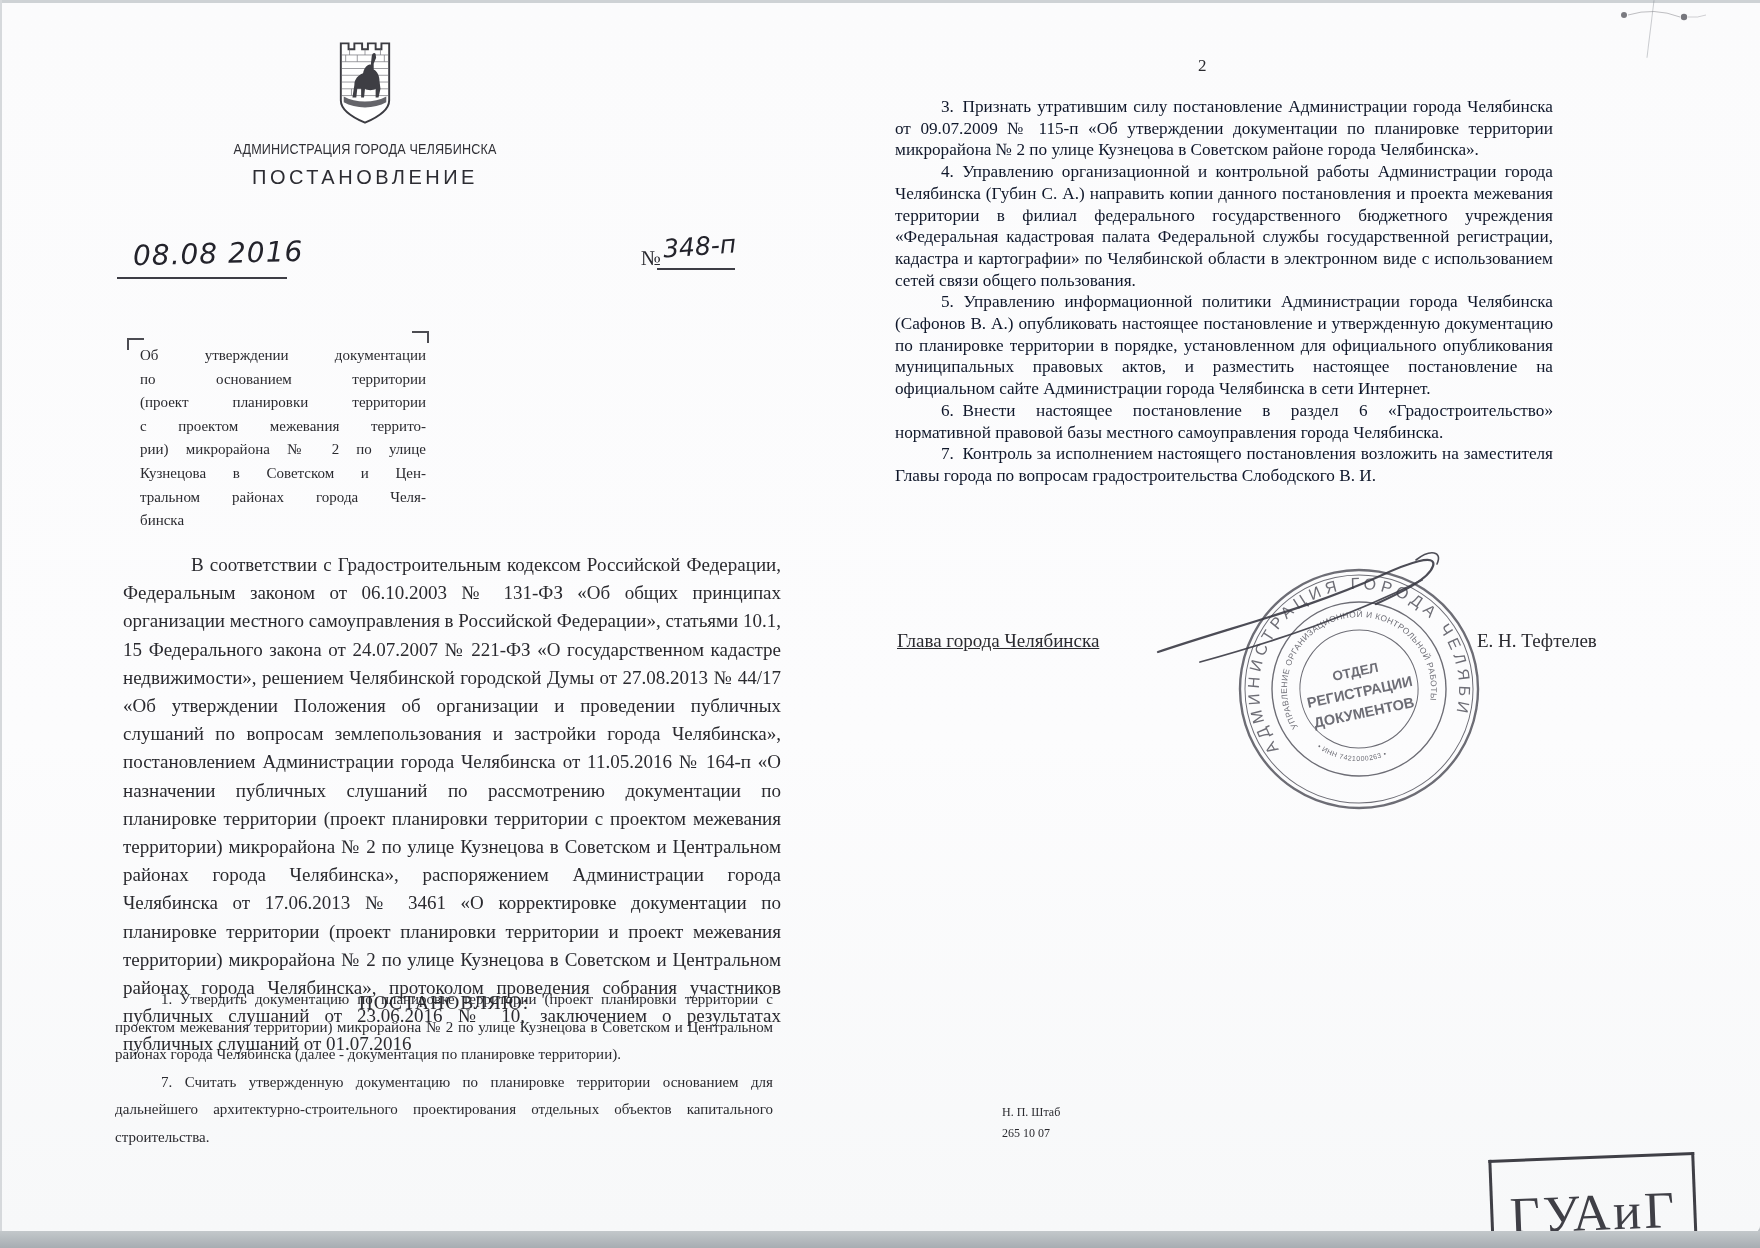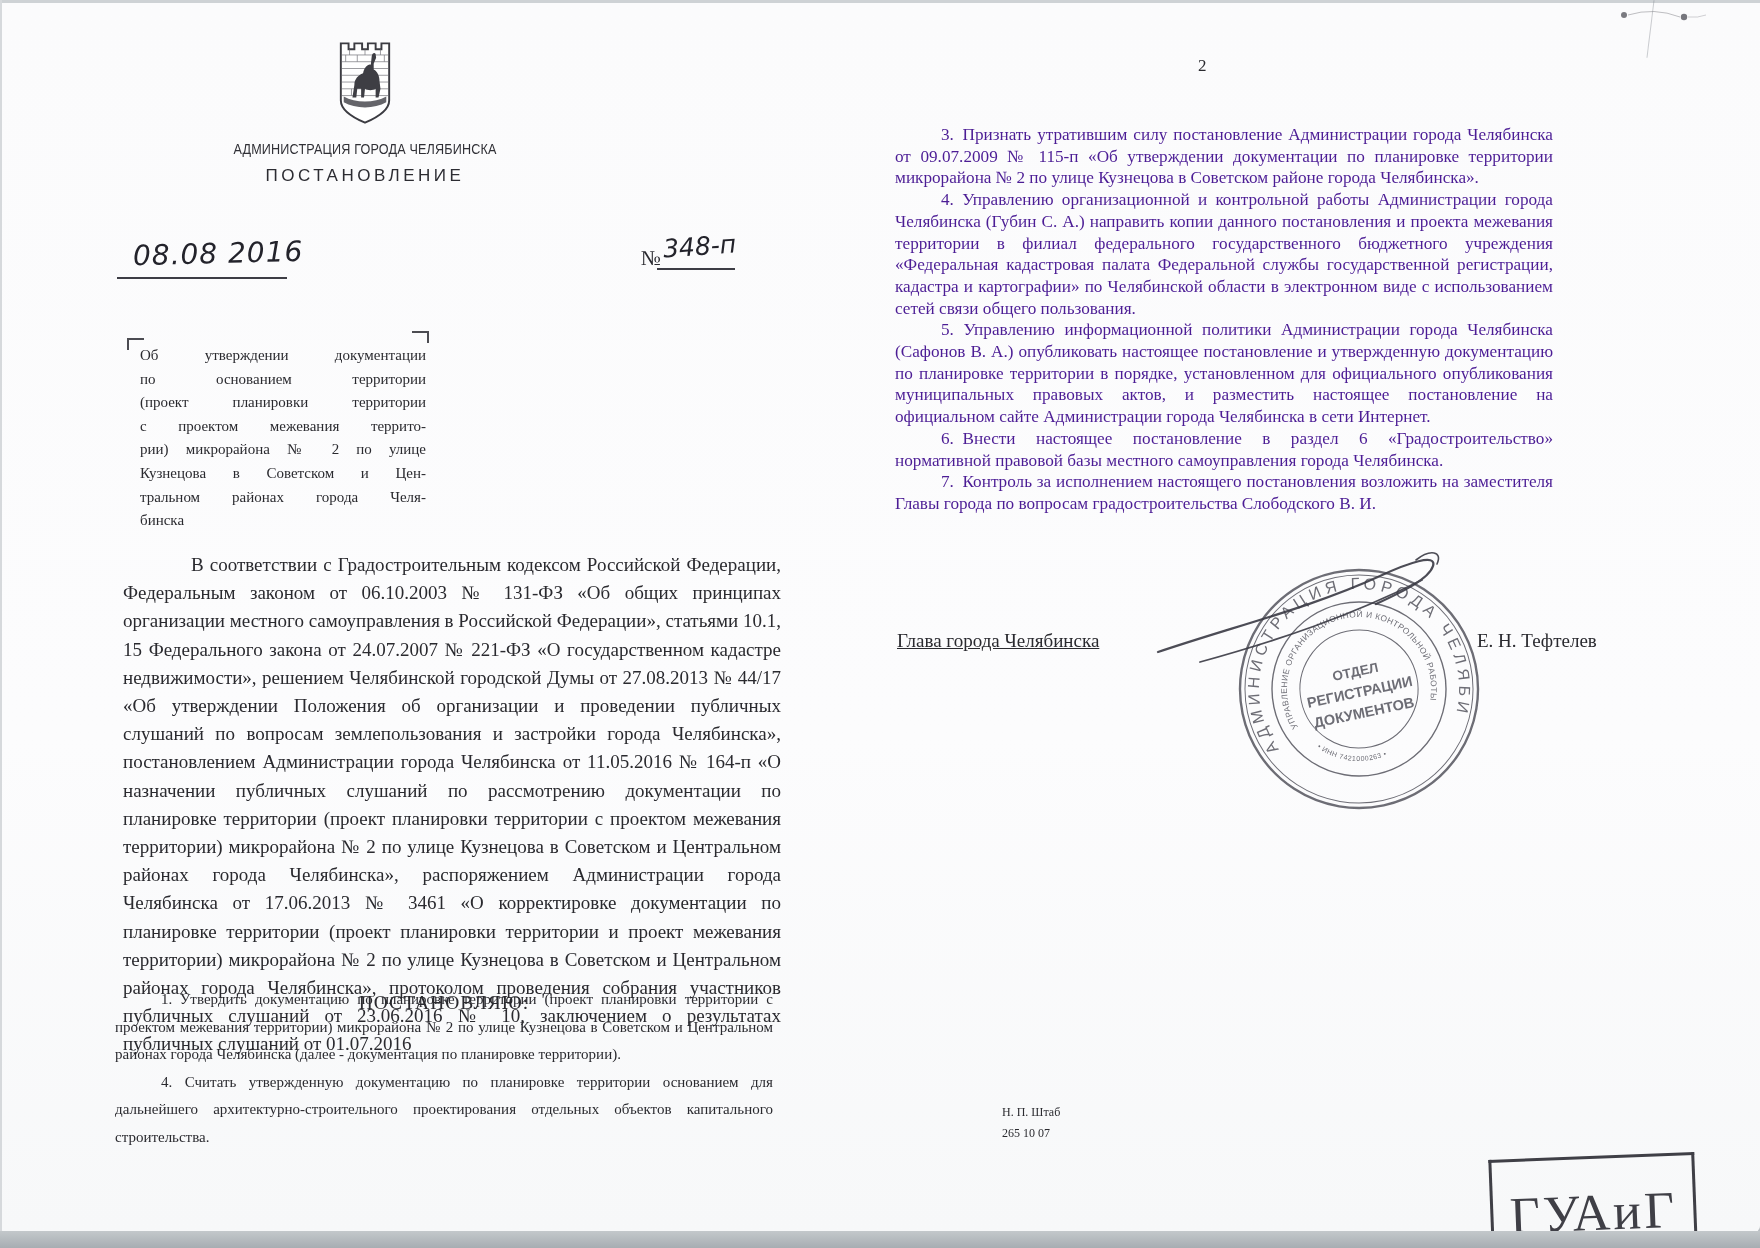--- a/index.html
+++ b/index.html
@@ -14,21 +14,21 @@
   .scan-band{position:absolute;left:0;bottom:0;width:100%;height:17px;z-index:9;
              background:linear-gradient(180deg,#c3c8cb,#a7adb2);}
   .fold-line{position:absolute;left:1650px;top:0;width:1px;height:58px;
              background:rgba(110,116,122,.35);transform:rotate(7deg);}
 
   
   .lp-header{position:absolute;left:115px;top:40px;width:500px;text-align:center;}
   .emblem{display:block;margin:0 auto 14px auto;}
   .org-name{font-family:"Liberation Sans", sans-serif;font-size:15px;color:#303036;
             letter-spacing:.2px;transform:scaleX(.84);transform-origin:50% 50%;white-space:nowrap;}
-  .doc-type{font-family:"Liberation Sans", sans-serif;font-size:17px;color:#2c2c32;
+  .doc-type{font-family:"Liberation Sans", sans-serif;font-size:20px;color:#2c2c32;
             letter-spacing:3.5px;margin-top:9px;white-space:nowrap;}
 
   
   .hand{font-family:"DejaVu Sans", sans-serif;font-style:italic;color:#23232b;}
   .doc-date{position:absolute;left:133px;top:237px;font-size:28px;transform:rotate(-1.5deg);letter-spacing:1px;}
   .date-line{position:absolute;left:117px;top:277px;width:170px;height:2px;background:#3d3d45;}
   .num-sign{position:absolute;left:641px;top:246px;font-size:21px;color:#2a2a30;}
   .doc-num{position:absolute;left:663px;top:232px;font-size:25px;transform:rotate(-4deg);}
   .num-line{position:absolute;left:657px;top:268px;width:78px;height:2px;background:#3d3d45;}
 
@@ -44,21 +44,21 @@
          text-align:justify;text-indent:68px;margin-left:8px;}
   .resolve{position:absolute;left:115px;top:992px;width:658px;text-align:center;
            font-size:19.5px;letter-spacing:1px;}
   .lp-items{position:absolute;left:115px;top:986px;width:658px;font-size:15px;line-height:27.6px;
             text-align:justify;}
   .lp-items p{margin:0;text-indent:46px;}
 
   
   .page-num{position:absolute;left:1198px;top:56px;font-size:17px;}
   .rp-items{position:absolute;left:895px;top:96px;width:658px;font-size:17.2px;line-height:21.7px;
-            text-align:justify;color:#4c1d95;margin-top:28px;}
+            text-align:justify;color:#0f172a;}
   .rp-items p{margin:0;text-indent:46px;}
   .sig-position{position:absolute;left:897px;top:630px;font-size:19px;text-decoration:underline;}
   .sig-name{position:absolute;left:1477px;top:630px;font-size:19px;z-index:3;}
 
   .stamp{position:absolute;left:1236px;top:566px;width:246px;height:246px;
          transform:rotate(-12deg);opacity:.8;z-index:2;}
   .stamp text{font-family:"Liberation Sans", sans-serif;fill:#4a4a54;}
   .scribble{position:absolute;left:1140px;top:520px;z-index:4;}
 
   .executor{position:absolute;left:1002px;top:1102px;font-size:12px;line-height:21px;}
@@ -108,21 +108,21 @@
     <div class="tl">рии) микрорайона № 2 по улице</div>
     <div class="tl">Кузнецова в Советском и Цен-</div>
     <div class="tl">тральном районах города Челя-</div>
     <div class="tl">бинска</div>
   </div>
 
   <div class="intro">В соответствии с Градостроительным кодексом Российской Федерации, Федеральным законом от 06.10.2003 № 131-ФЗ «Об общих принципах организации местного самоуправления в Российской Федерации», статьями 10.1, 15 Федерального закона от 24.07.2007 № 221-ФЗ «О государственном кадастре недвижимости», решением Челябинской городской Думы от 27.08.2013 № 44/17 «Об утверждении Положения об организации и проведении публичных слушаний по вопросам землепользования и застройки города Челябинска», постановлением Администрации города Челябинска от 11.05.2016 № 164-п «О назначении публичных слушаний по рассмотрению документации по планировке территории (проект планировки территории с проектом межевания территории) микрорайона № 2 по улице Кузнецова в Советском и Центральном районах города Челябинска», распоряжением Администрации города Челябинска от 17.06.2013 № 3461 «О корректировке документации по планировке территории (проект планировки территории и проект межевания территории) микрорайона № 2 по улице Кузнецова в Советском и Центральном районах города Челябинска», протоколом проведения собрания участников публичных слушаний от 23.06.2016 № 10, заключением о результатах публичных слушаний от 01.07.2016</div>
   <div class="resolve">ПОСТАНОВЛЯЮ:</div>
   <div class="lp-items">
     <p>1. Утвердить документацию по планировке территории (проект планировки территории с проектом межевания территории) микрорайона № 2 по улице Кузнецова в Советском и Центральном районах города Челябинска (далее - документация по планировке территории).</p>
-    <p>4. Считать утвержденную документацию по планировке территории основанием для дальнейшего архитектурно-строительного проектирования отдельных объектов капитального строительства.</p>
+    <p>7. Считать утвержденную документацию по планировке территории основанием для дальнейшего архитектурно-строительного проектирования отдельных объектов капитального строительства.</p>
   </div>
 
   <div class="page-num">2</div>
   <div class="rp-items">
     <p>3. Признать утратившим силу постановление Администрации города Челябинска от 09.07.2009 № 115-п «Об утверждении документации по планировке территории микрорайона № 2 по улице Кузнецова в Советском районе города Челябинска».</p>
     <p>4. Управлению организационной и контрольной работы Администрации города Челябинска (Губин С. А.) направить копии данного постановления и проекта межевания территории в филиал федерального государственного бюджетного учреждения «Федеральная кадастровая палата Федеральной службы государственной регистрации, кадастра и картографии» по Челябинской области в электронном виде с использованием сетей связи общего пользования.</p>
     <p>5. Управлению информационной политики Администрации города Челябинска (Сафонов В. А.) опубликовать настоящее постановление и утвержденную документацию по планировке территории в порядке, установленном для официального опубликования муниципальных правовых актов, и разместить настоящее постановление на официальном сайте Администрации города Челябинска в сети Интернет.</p>
     <p>6. Внести настоящее постановление в раздел 6 «Градостроительство» нормативной правовой базы местного самоуправления города Челябинска.</p>
     <p>7. Контроль за исполнением настоящего постановления возложить на заместителя Главы города по вопросам градостроительства Слободского В. И.</p>
   </div>

